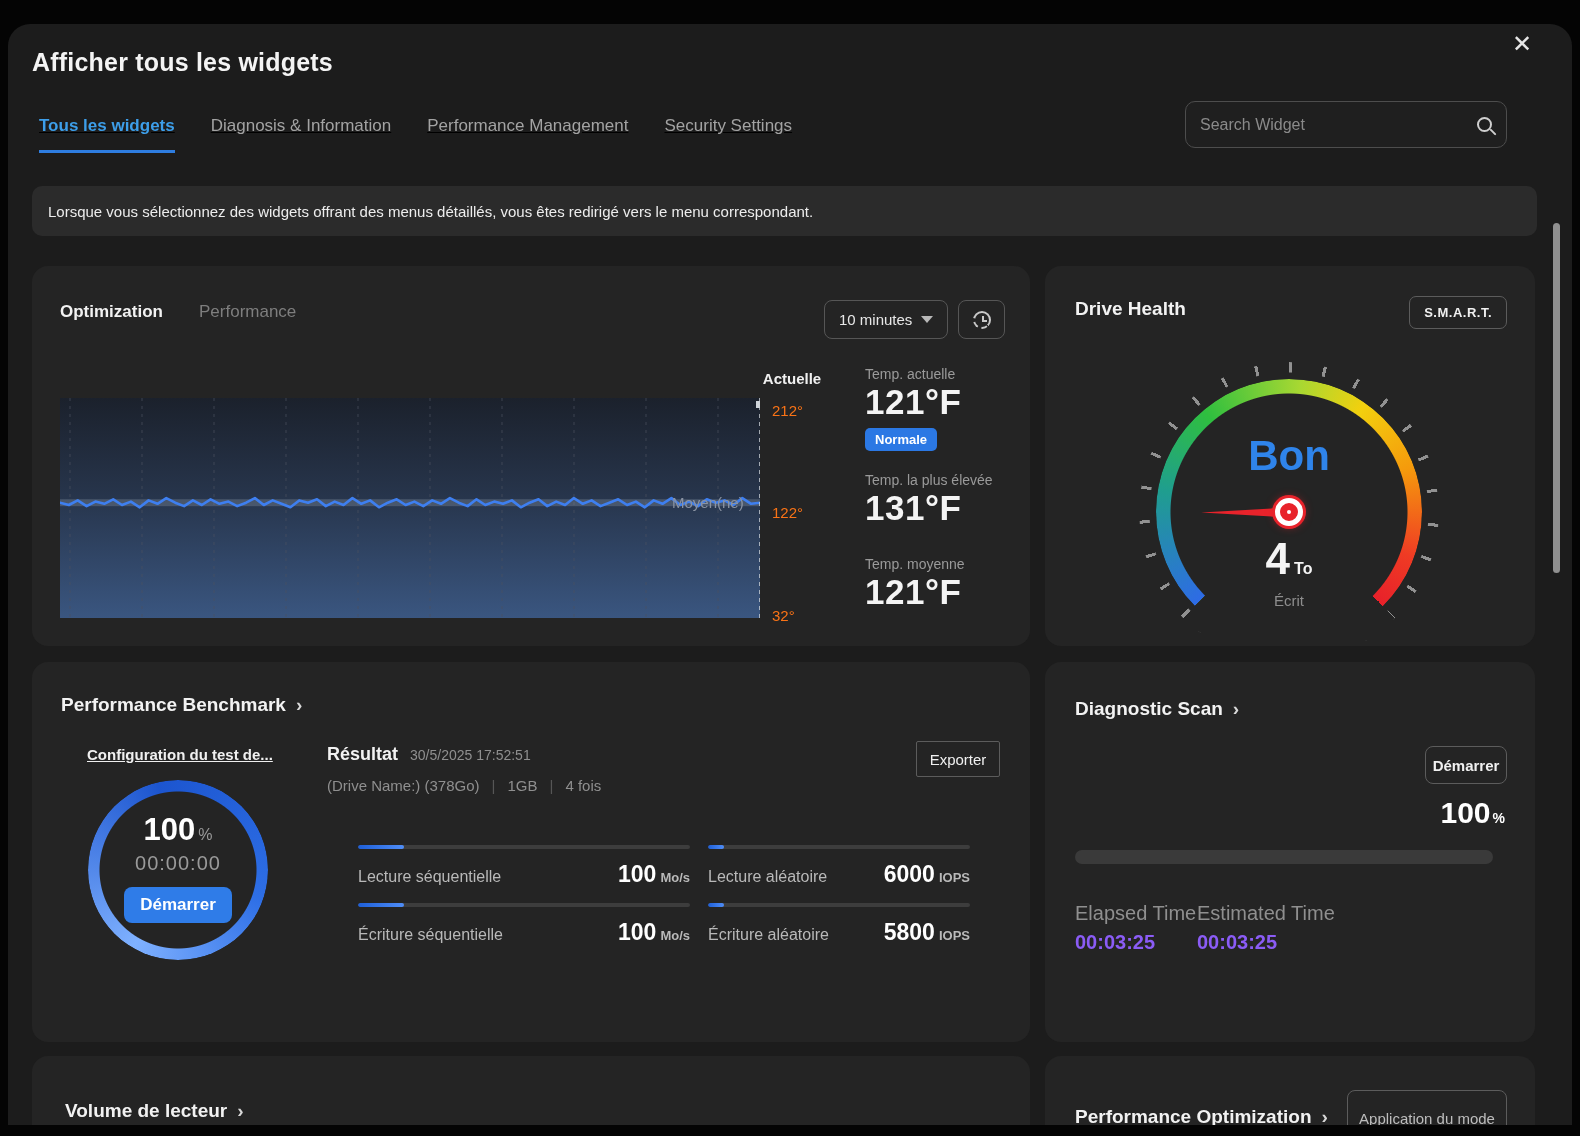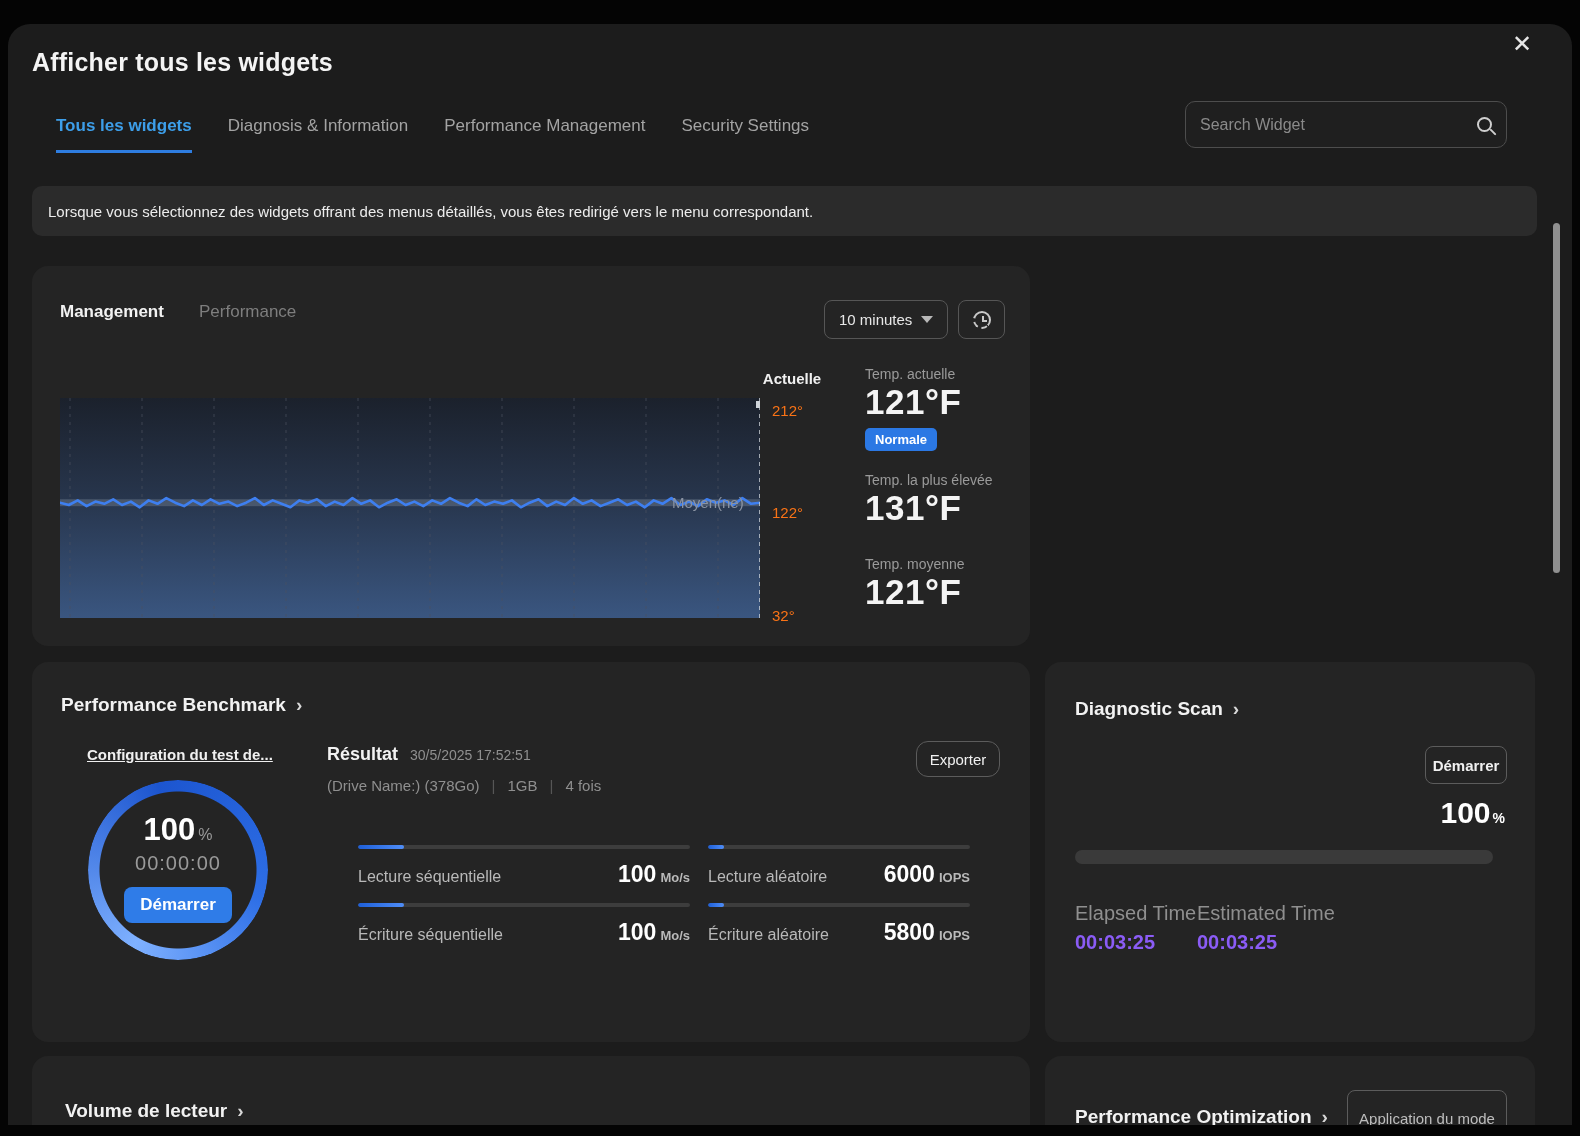--- a/index.html
+++ b/index.html
@@ -7,21 +7,21 @@
     font-family:"Liberation Sans","DejaVu Sans",sans-serif; }
   .modal { position:absolute; left:8px; top:24px; width:1564px; height:1101px;
     background:#1c1c1c; border-radius:22px 22px 0 0; overflow:hidden; }
   .abs { position:absolute; }
 
   
   .win-title { left:24px; top:24px; font-size:25px; font-weight:bold; color:#f4f4f4; letter-spacing:.2px; }
   .close-x { right:40px; top:8px; font-size:24px; color:#e6e6e6; cursor:pointer; line-height:1; }
 
   
-  .tabs { left:48px; top:92px; display:flex; gap:36px; }
+  .tabs { left:31px; top:92px; display:flex; gap:36px;text-decoration:underline; }
   .tab { font-size:17px; color:#a3a3a3; padding-bottom:14px; cursor:pointer; }
   .tab.active { color:#3d9ee9; font-weight:bold; border-bottom:3px solid #2e7de0; }
 
   
   .search { left:1177px; top:77px; width:322px; height:47px; border:1px solid #4d4d4d;
     border-radius:10px; background:#1f1f1f; display:flex; align-items:center; padding:0 14px; }
   .search input { flex:1; background:transparent; border:none; outline:none; color:#ddd; font-size:16px;
     font-family:inherit; }
   .search input::placeholder { color:#8a8a8a; }
   .mag { width:15px; height:15px; border:2px solid #cfcfcf; border-radius:50%; position:relative; }
@@ -104,21 +104,21 @@
   .bp-val { margin-top:32px; color:#fff; font-size:31px; font-weight:bold; }
   .bp-val small { font-size:16px; font-weight:normal; color:#9a9a9a; margin-left:3px; }
   .bp-time { color:#9a9a9a; font-size:20px; margin-top:4px; letter-spacing:1px; }
   .start-btn { display:inline-block; margin-top:12px; background:#2f7ce8; color:#fff; font-size:17px;
     font-weight:bold; border:none; border-radius:8px; padding:8px 16px; cursor:pointer; font-family:inherit; }
   .res-row { left:295px; top:82px; }
   .res-title { font-size:18px; font-weight:bold; color:#f2f2f2; }
   .res-date { font-size:14px; color:#8f8f8f; margin-left:12px; }
   .drive-info { left:295px; top:115px; font-size:15px; color:#8f8f8f; display:flex; gap:12px; align-items:center; }
   .sep { color:#565656; }
-  .export-btn { left:884px; top:79px; width:84px; height:36px; border:1px solid #5c5c5c; border-radius:12px;
+  .export-btn { left:884px; top:79px; width:84px; height:36px; border:1px solid #5c5c5c; border-radius:2px;
     background:transparent; color:#f0f0f0; font-size:15px; cursor:pointer; font-family:inherit; }
   .metric { position:absolute; }
   .m-bar { height:4px; border-radius:2px; background:#3d3d3d; overflow:hidden; }
   .m-fill { height:100%; border-radius:2px; background:linear-gradient(90deg,#1e5fd8,#4f8df7); }
   .m-row { display:flex; justify-content:space-between; align-items:baseline; margin-top:12px; }
   .m-label { color:#b9b9b9; font-size:16px; }
   .m-val { color:#fff; font-size:23px; font-weight:bold; }
   .m-val small { color:#b9b9b9; font-size:13px; font-weight:bold; margin-left:4px; }
 
   
@@ -156,21 +156,21 @@
   <div class="abs search">
     <input type="text" placeholder="Search Widget" style="">
     <span class="mag"></span>
   </div>
 
   <div class="abs banner">
     <span>Lorsque vous sélectionnez des widgets offrant des menus détaillés, vous êtes redirigé vers le menu correspondant.</span>
   </div>
 
   <div class="card" id="card-temp">
-    <div class="abs t-tab-on">Management</div>
+    <div class="abs t-tab-on">Optimization</div>
     <div class="abs t-tab-off">Performance</div>
 
     <div class="abs interval">
       <span>10 minutes</span>
       <span class="caret"></span>
     </div>
     <div class="abs clock-btn">
       <span class="clock"></span>
     </div>
 
@@ -216,20 +216,37 @@
     <div class="abs temps" style="top:206px">
       <div class="t-label">Temp. la plus élevée</div>
       <div class="t-val">131°F</div>
     </div>
     <div class="abs temps" style="top:290px">
       <div class="t-label">Temp. moyenne</div>
       <div class="t-val">121°F</div>
     </div>
   </div>
 
+  <div class="card" id="card-health">
+    <div class="abs card-title" style="left:30px;top:32px">Drive Health</div>
+    <div class="abs smart-btn">S.M.A.R.T.</div>
+
+    <div class="abs gauge">
+      <div class="g-ticks"></div>
+      <div class="g-ring"></div>
+      <div class="g-wedge"></div>
+      <div class="g-status">Bon</div>
+      <div class="g-needle"></div>
+      <div class="g-hub"></div>
+      <div class="g-written">
+        <b>4</b><span>To</span>
+      </div>
+      <div class="g-ecrit">Écrit</div>
+    </div>
+  </div>
 
   <div class="card" id="card-bench">
     <div class="abs" style="left:29px;top:32px">
       <span class="card-title">Performance Benchmark</span><span class="chev">›</span>
     </div>
     <div class="abs cfg-link">Configuration du test de...</div>
 
     <div class="abs bench-ring"></div>
     <div class="abs bench-center">
       <div class="bp-val"><span>100</span><small>%</small></div>

